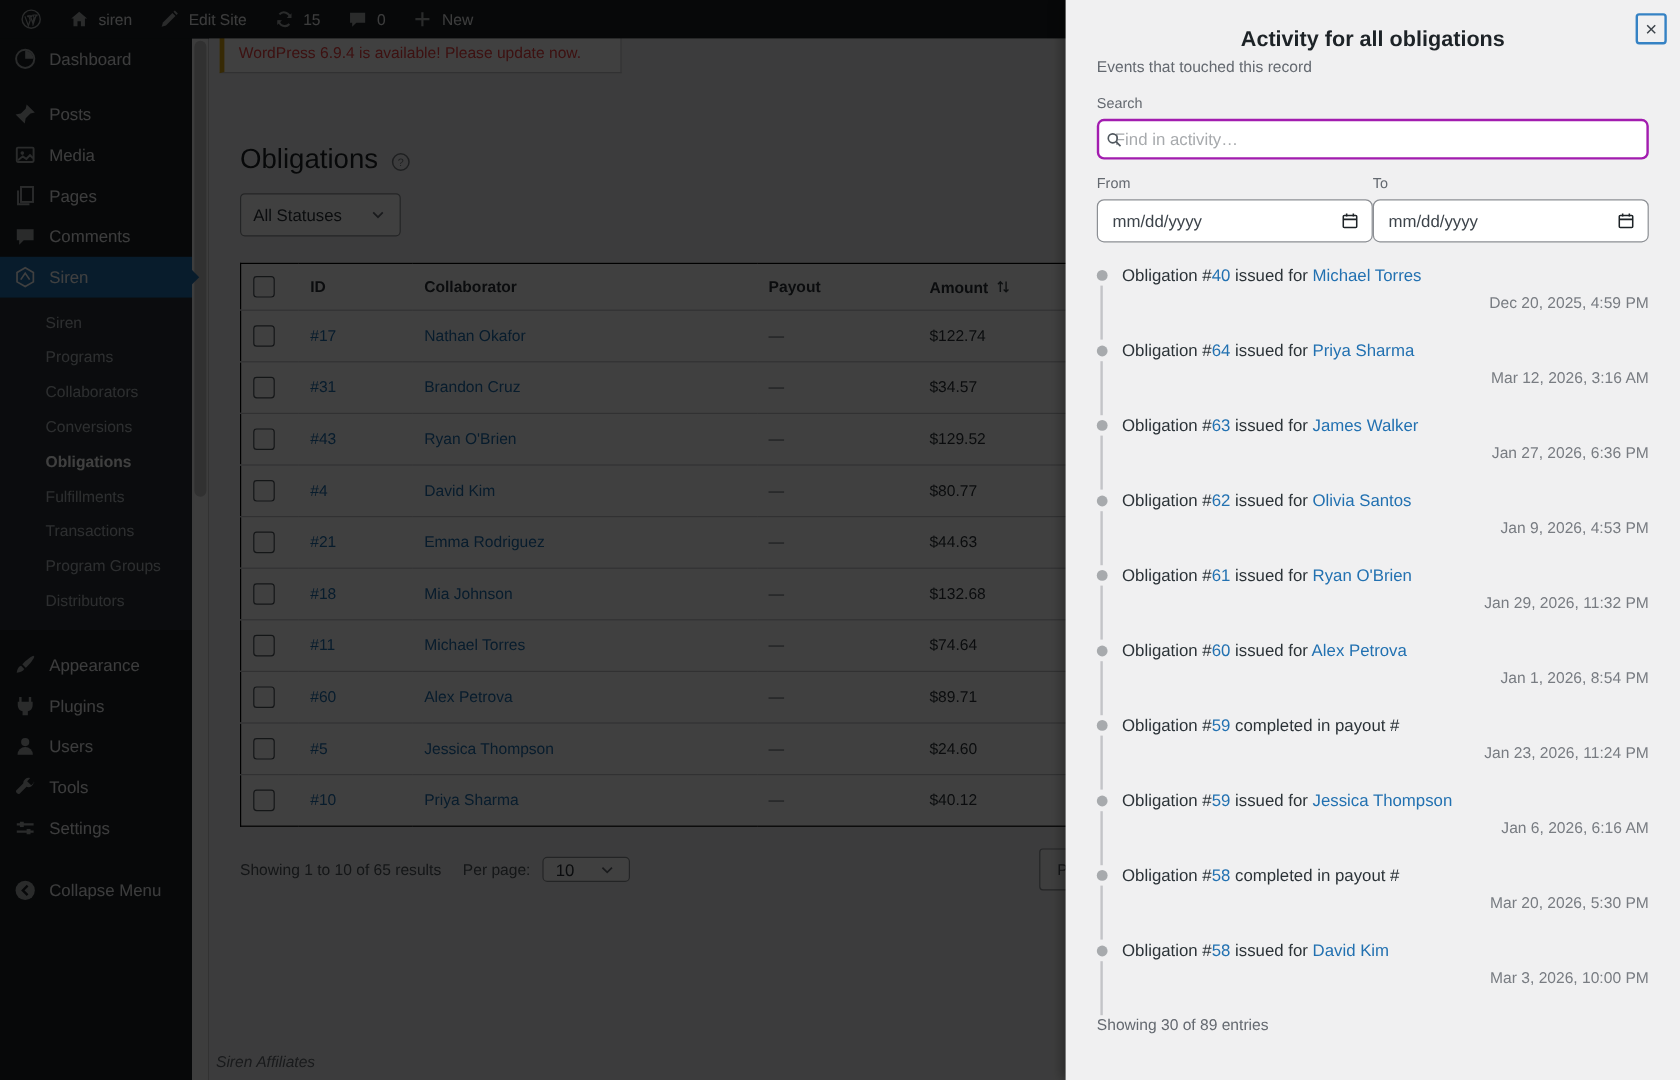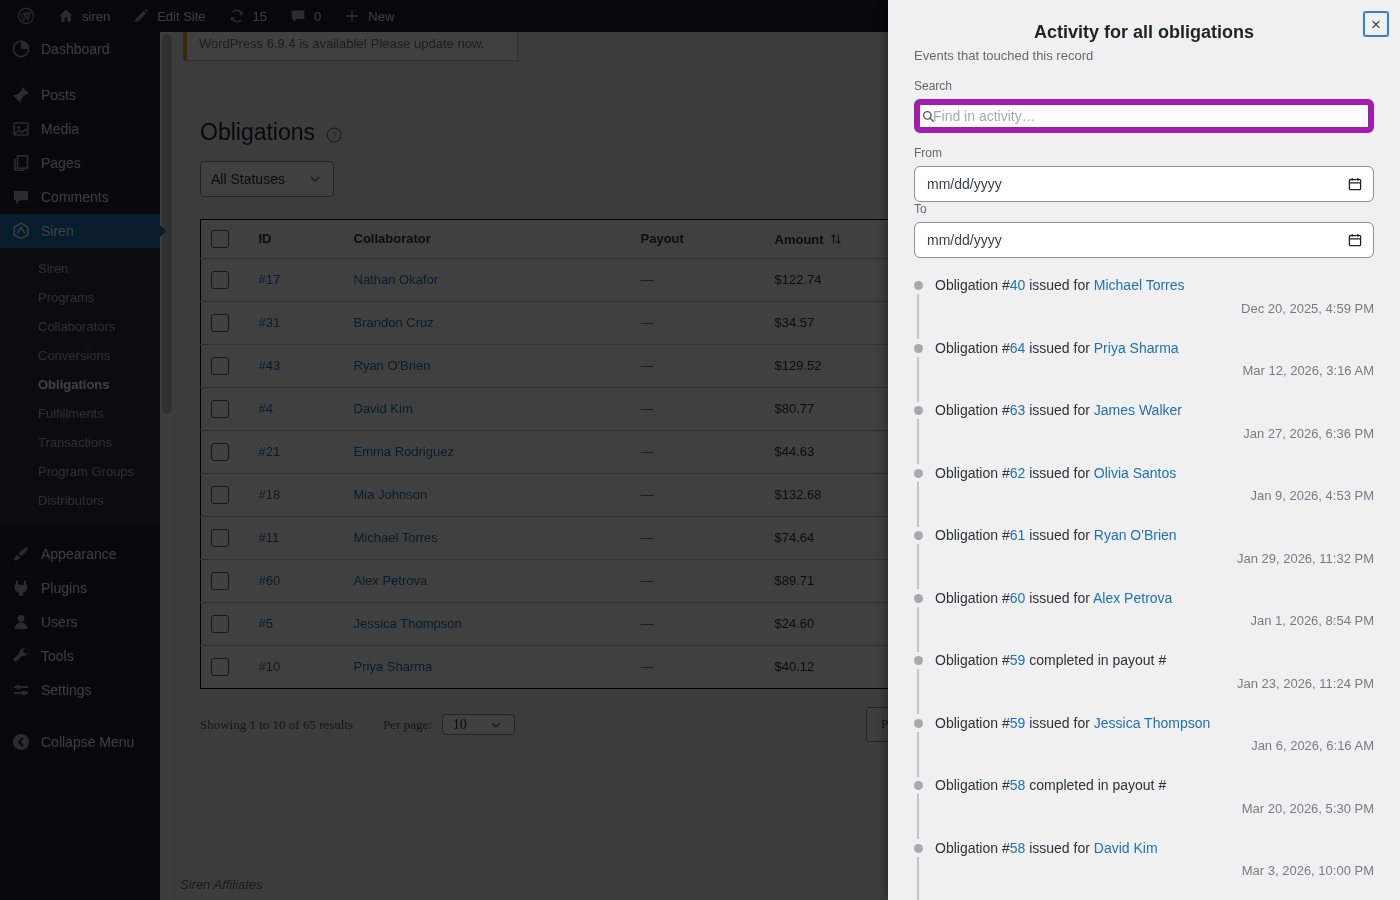--- a/index.html
+++ b/index.html
@@ -26,57 +26,57 @@
   .menu-gap{height:12px;} .menu-gap2{height:18px;}
   .submenu{background:#2c3338;padding:6px 0 10px;}
   .submenu-item{padding:7px 12px 7px 38px;font-size:13px;color:#b4b9be;cursor:pointer;}
   .submenu-item.active{color:#fff;font-weight:700;}
 
   .scrollbar-track{position:fixed;top:32px;left:160px;width:14px;bottom:0;background:#f1f1f1;z-index:29;}
   .scrollbar-thumb{position:absolute;top:2px;left:2px;width:10px;height:380px;background:#c1c1c1;border-radius:6px;}
 
   
   .content{position:absolute;top:32px;left:174px;right:0;bottom:0;background:#f0f0f1;}
-  .notice{margin:-6px 0 0 9px;width:335px;background:#fff;border:1px solid #c3c4c7;border-left:4px solid #dba617;padding:9px 12px;font-size:13px;color:#737373;box-shadow:0 1px 1px rgba(0,0,0,.04);}
+  .notice{margin:-6px 0 0 9px;width:335px;background:#fff;border:1px solid #c3c4c7;border-left:4px solid #dba617;padding:9px 12px;font-size:13px;color:#ef4444;box-shadow:0 1px 1px rgba(0,0,0,.04);}
   .wrap{margin-left:26px;}
   .page-title-row{display:flex;align-items:center;gap:10px;margin-top:58px;}
   h1.page-title{font-size:23px;font-weight:400;color:#1d2327;margin:0;line-height:1.2;}
   .help-icon{width:18px;height:18px;color:#787c82;margin-top:4px;cursor:pointer;}
 
   .select-box{background:#fff;border:1px solid #8c8f94;border-radius:4px;display:flex;align-items:center;justify-content:space-between;padding:0 10px;color:#2c3338;font-size:14px;cursor:pointer;}
   .filter-select{margin-top:14px;width:134px;height:36px;}
   .select-box .icon{width:16px;height:16px;color:#646970;}
 
   table.obl{margin-top:22px;width:1200px;border-collapse:collapse;background:#fff;border:1px solid #000000;font-size:13px;}
   table.obl th{text-align:left;font-weight:700;color:#2c3338;padding:10px;border-bottom:1px solid #c3c4c7;white-space:nowrap;}
   table.obl td{padding:12px 10px;border-bottom:1px solid #c3c4c7;color:#2c3338;}
   table.obl tr:last-child td{border-bottom:none;}
   table.obl a{color:#2271b1;text-decoration:none;}
   .dash{color:#646970;}
   .cb{appearance:none;-webkit-appearance:none;width:18px;height:18px;border:1px solid #50575e;border-radius:3px;background:#fff;margin:0;vertical-align:middle;cursor:pointer;}
   .sort-icon{width:16px;height:16px;color:#3c434a;vertical-align:-3px;margin-left:4px;}
 
-  .pagination{position:relative;margin-top:18px;display:flex;align-items:center;gap:30px;font-size:13px;color:#50575e;height:36px;width:1200px;font-family:Liberation Serif, serif;}
+  .pagination{position:relative;margin-top:18px;display:flex;align-items:center;gap:18px;font-size:13px;color:#50575e;height:36px;width:1200px;}
   .per-page{display:flex;align-items:center;gap:10px;}
   .pp-select{width:73px;height:21px;}
   .prev-btn{position:absolute;left:666px;top:0;height:35px;padding:0 14px;background:#f6f7f7;border:1px solid #8c8f94;border-radius:3px;color:#50575e;font-size:13px;cursor:pointer;font-family:inherit;}
   .site-footer{position:absolute;left:6px;bottom:8px;font-style:italic;color:#646970;font-size:13px;}
 
   
   .overlay{position:fixed;inset:0;background:rgba(0,0,0,0.75);z-index:100;}
   .drawer{position:fixed;top:0;right:0;bottom:0;width:512px;background:#f0f0f1;z-index:200;padding:20px 26px;box-shadow:-3px 0 10px rgba(0,0,0,0.35);font-size:13px;}
   .drawer-close{position:absolute;top:11px;right:11px;width:26px;height:26px;background:#f0f0f1;border:2px solid #3582c4;border-radius:3px;color:#3c434a;font-size:17px;line-height:1;display:flex;align-items:center;justify-content:center;cursor:pointer;padding:0;font-family:inherit;}
   .drawer h2{margin:2px 0 5px;font-size:18px;font-weight:700;color:#1d2327;text-align:center;}
   .drawer-sub{font-size:13px;color:#646970;margin-bottom:16px;}
   .field-label{display:block;font-size:12px;color:#646970;margin-bottom:6px;}
   .search-wrap{position:relative;margin-bottom:13px;}
   .search-wrap .icon{position:absolute;left:7px;top:10px;width:15px;height:15px;color:#50575e;pointer-events:none;}
-  .search-input{width:100%;height:34px;border:6px solid #a21caf;border-radius:6px;background:#fff;padding:0 10px 0 13px;font-size:14px;color:#2c3338;font-family:inherit;outline:none;}
+  .search-input{width:100%;height:34px;border:2px solid #a21caf;border-radius:6px;background:#fff;padding:0 10px 0 13px;font-size:14px;color:#2c3338;font-family:inherit;outline:none;}
   .search-input::placeholder{color:#a7aaad;}
-  .date-row{display:grid;grid-template-columns:1fr;gap:0;}
+  .date-row{display:grid;grid-template-columns:1fr 1fr;gap:0;}
   .date-input{height:36px;background:#fff;border:1px solid #8c8f94;border-radius:6px;display:flex;align-items:center;justify-content:space-between;padding:0 10px 0 12px;font-size:14px;color:#3c434a;cursor:text;}
   .date-input .icon{width:16px;height:16px;color:#1d2327;}
   .timeline{margin-top:19px;}
   .tl-item{position:relative;padding-left:21px;margin-bottom:24px;}
   .tl-item::before{content:"";position:absolute;left:3px;top:17px;width:2px;height:45px;background:#c3c4c7;}
   .tl-dot{position:absolute;left:0;top:4px;width:9px;height:9px;border-radius:50%;background:#a7aaad;}
   .tl-title{font-size:14px;color:#2c3338;line-height:1.25;}
   .tl-title a{color:#2271b1;text-decoration:none;}
   .tl-time{font-size:13px;color:#787c82;margin-top:6px;text-align:right;}
   .drawer-foot{font-size:13px;color:#646970;margin-top:4px;}

